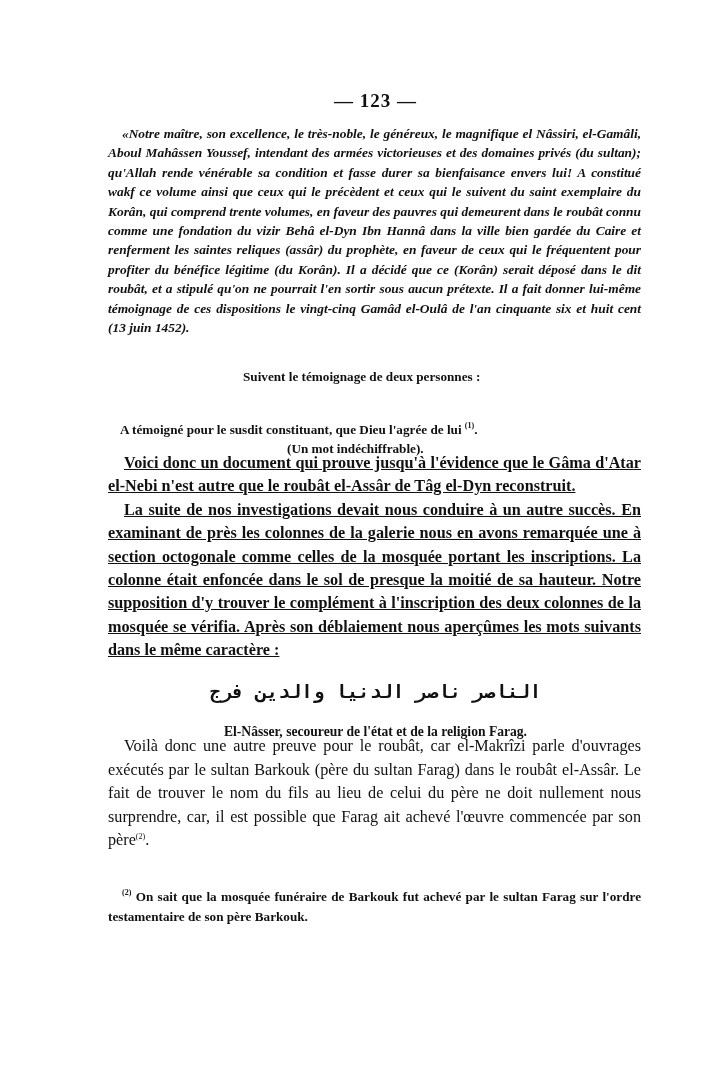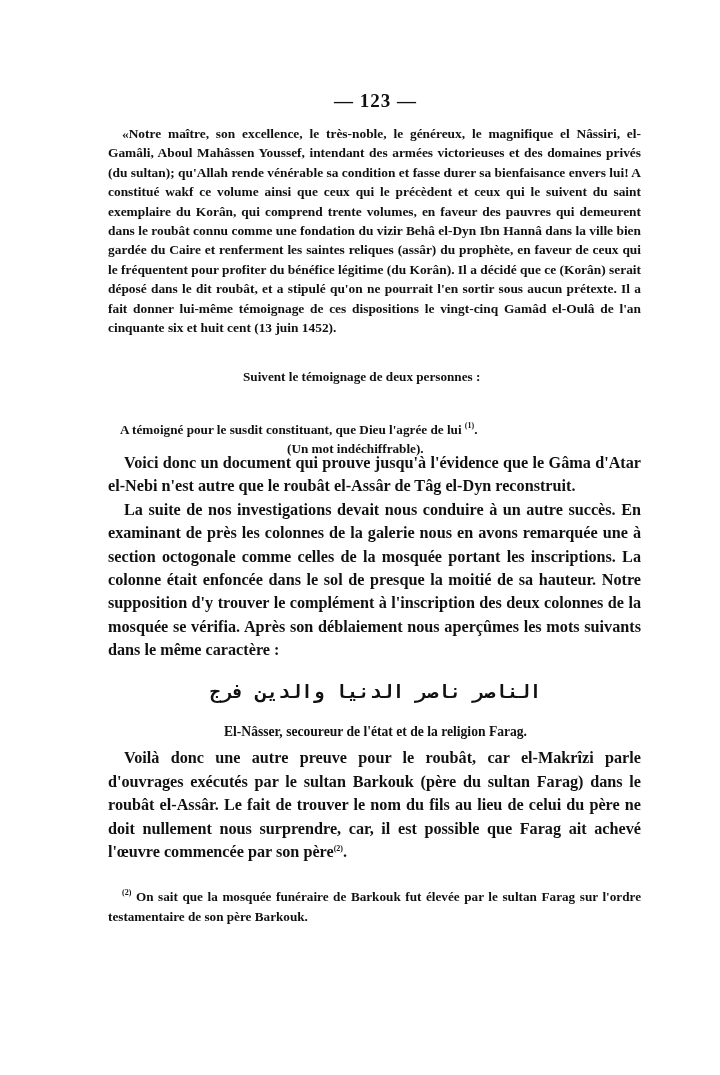--- a/index.html
+++ b/index.html
@@ -34,20 +34,21 @@
     .quote {
       position: absolute;
       top: 124px;
       left: 0;
       width: 533px;
       font-size: 13.4px;
       line-height: 19.4px;
       font-weight: bold;
       text-align: justify;
       text-align-last: left;
+      font-style: italic;
     }
     .quote p { margin: 0; text-indent: 14px; }
     .witness {
       position: absolute;
       top: 367px;
       left: 0;
       width: 535px;
       font-size: 13.2px;
       line-height: 19px;
       font-weight: bold;
@@ -61,21 +62,21 @@
     .body-text {
       position: absolute;
       top: 452px;
       left: 0;
       width: 533px;
       font-size: 16.2px;
       line-height: 23.4px;
       font-weight: bold;
       text-align: justify;
     }
-    .body-text p { margin: 0; text-indent: 16px; }
+    .body-text p { margin: 0; text-indent: 16px; text-decoration: underline; }
     .body-text p.last-left { text-align-last: left; }
     .arabic-block {
       position: absolute;
       top: 680px;
       left: 0;
       width: 535px;
       text-align: center;
     }
     .arabic {
       font-family: Liberation Mono, monospace;
@@ -90,23 +91,22 @@
       line-height: 20px;
       margin-top: 16px;
     }
     .body-text2 {
       position: absolute;
       top: 735px;
       left: 0;
       width: 533px;
       font-size: 16.2px;
       line-height: 23.6px;
-      font-weight: bold;
+      font-weight: normal;
       text-align: justify;
-      margin-top: 12px;
     }
     .body-text2 p { margin: 0; text-indent: 16px; }
     .footnotes {
       position: absolute;
       top: 887px;
       left: 0;
       width: 533px;
       font-size: 13.2px;
       line-height: 19.5px;
       font-weight: bold;
@@ -144,16 +144,16 @@
   <div class="arabic-block">
     <div class="arabic">الناصر ناصر الدنيا والدين فرج</div>
     <div class="arabic-translation">El-Nâsser, secoureur de l'état et de la religion Farag.</div>
   </div>
 
   <div class="body-text2">
     <p><span>Voilà donc une autre preuve pour le roubât, car el-Makrîzi parle d'ouvrages exécutés par le sultan Barkouk (père du sultan Farag) dans le roubât el-Assâr. Le fait de trouver le nom du fils au lieu de celui du père ne doit nullement nous surprendre, car, il est possible que Farag ait achevé l'œuvre commencée par son père</span><sup class="fn">(2)</sup><span>.</span></p>
   </div>
 
   <div class="footnotes">
-    <p><sup class="fn">(2)</sup><span> On sait que la mosquée funéraire de Barkouk fut élevée par le sultan Farag sur l'ordre testamentaire de son père Barkouk.</span></p>
+    <p><sup class="fn">(2)</sup><span> On sait que la mosquée funéraire de Barkouk fut achevé par le sultan Farag sur l'ordre testamentaire de son père Barkouk.</span></p>
   </div>
 
 </div>
 
 </body></html>

